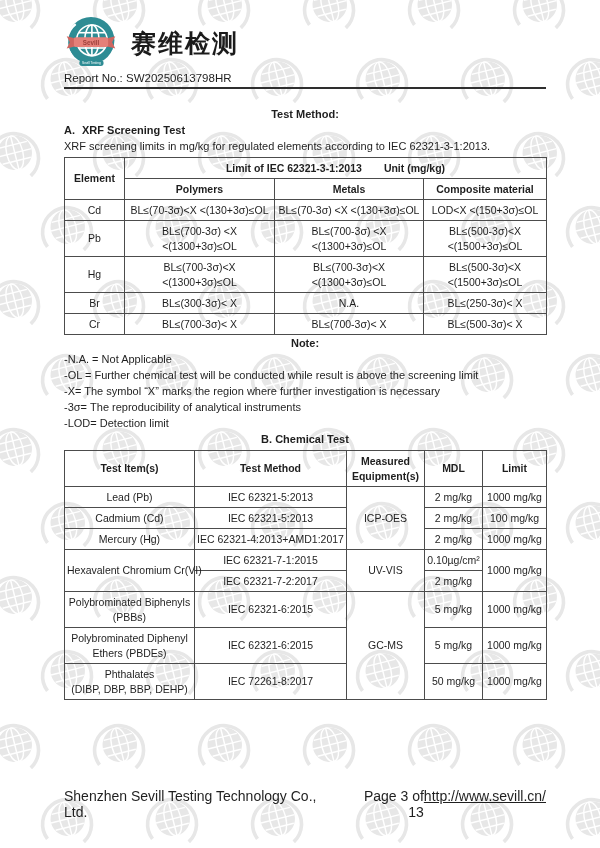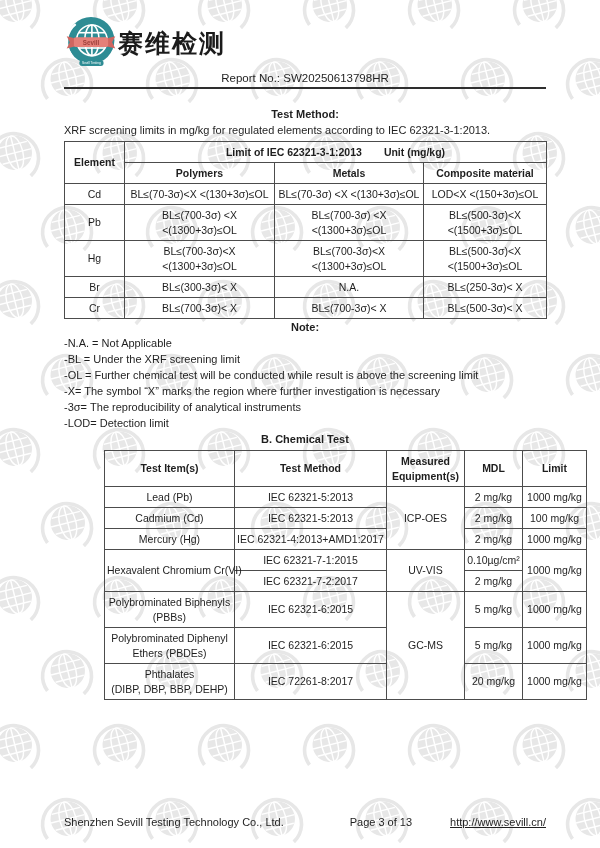--- a/index.html
+++ b/index.html
@@ -8,47 +8,47 @@
     position:relative; width:600px; height:848px; margin:0 auto;
     background:#ffffff; overflow:hidden;
     font-family:"Liberation Sans","DejaVu Sans",sans-serif;
     color:#222222;
   }
   .wm-layer { position:absolute; inset:0; z-index:0; pointer-events:none; }
   .content { position:relative; z-index:1; padding:14px 54px 0 64px; }
 
   
   .header { border-bottom:2px solid #2e2e2e; padding-bottom:2px; }
-  .logo-row { display:flex; align-items:center; gap:0; height:58px; }
+  .logo-row { display:flex; align-items:center; gap:13px; height:58px; }
   .brand-cn { font-size:25px; font-weight:bold; color:#1b1b1b; letter-spacing:2px; }
-  .report-no { text-align:center; font-size:11.5px; color:#1f1f1f; line-height:13px; }
+  .report-no { text-align:left; font-size:11.5px; color:#1f1f1f; line-height:13px; }
 
   
   .main { margin-top:17px; font-size:11px; line-height:16px; color:#1f1f1f; }
   .bold { font-weight:bold;text-align:center; }
   .a-index { display:inline-block; width:18px; font-weight:bold; }
 
   
   table { border-collapse:collapse; table-layout:fixed; width:482px; background:transparent; }
   td { border:1px solid #4c4c4c; text-align:center; vertical-align:middle;
        font-size:10.5px; line-height:15px; padding:2.5px 2px; color:#1e1e1e; }
   td.hd { font-weight:bold; }
   .pre { white-space:pre-line; }
   .nowrap { white-space:nowrap; }
   .tbl1 { margin-top:3px; }
   .unit-gap { margin-left:22px; }
-  .tbl2 { margin-top:3px;margin-left:40px; }
+  .tbl2 { margin-top:3px; }
 
   
   .note-block { margin-top:0; font-size:11px; line-height:16px; }
 
   
-  .footer { position:absolute; z-index:1; left:64px; width:482px; bottom:20px;
+  .footer { position:absolute; z-index:1; left:64px; width:482px; bottom:28px;
             display:flex; justify-content:space-between; align-items:baseline;
-            font-size:11px; color:#1f1f1f; }
+            font-size:14px; color:#1f1f1f; }
   .footer .center { padding-left:28px;text-align:right; }
   .footer a { color:#1f1f1f; text-decoration:underline; }
 </style>
 </head>
 <body>
 
 <div class="page">
 
   <div class="wm-layer" id="wm-layer">
       <svg width="58" height="58" viewBox="0 0 64 64" style="position:absolute;left:-16px;top:-20px;transform:rotate(-14deg)">
@@ -867,20 +867,23 @@
           <rect x="17" y="50" width="27" height="6.5" rx="3.2" fill="#2e8c94"></rect>
           <text x="30.5" y="54.8" font-size="3.6" fill="#ffffff" text-anchor="middle">Sevill Testing</text>
         </svg>
         <span class="brand-cn">赛维检测</span>
       </div>
       <div class="report-no">Report No.: SW20250613798HR</div>
     </div>
 
     <div class="main">
       <div class="bold">Test Method:</div>
+      <div>
+        <span class="a-index">A.</span><span class="bold">XRF Screening Test</span>
+      </div>
       <div>XRF screening limits in mg/kg for regulated elements according to IEC 62321-3-1:2013.</div>
 
       <table class="tbl1">
         <colgroup>
             <col style="width:60px">
             <col style="width:150px">
             <col style="width:149px">
             <col style="width:123px">
           </colgroup>
         <tbody>
@@ -930,21 +933,20 @@
           <td class="pre">BL≤(700-3σ)&lt; X</td>
           <td class="pre">BL≤(700-3σ)&lt; X</td>
           <td class="pre">BL≤(500-3σ)&lt; X</td>
         </tr>
       </tbody>
         </table>
 
       <div class="note-block">
         <div class="bold">Note:</div>
         <div>-N.A. = Not Applicable</div>
-        <div>-BL = Under the XRF screening limit</div>
         <div>-OL = Further chemical test will be conducted while result is above the screening limit</div>
         <div>-X= The symbol “X” marks the region where further investigation is necessary</div>
         <div>-3σ= The reproducibility of analytical instruments</div>
         <div>-LOD= Detection limit</div>
         <div class="bold">B. Chemical Test</div>
       </div>
 
       <table class="tbl2">
         <colgroup>
             <col style="width:130px">
@@ -1004,21 +1006,21 @@
           <td class="pre">Polybrominated Diphenyl
 Ethers (PBDEs)</td>
           <td>IEC 62321-6:2015</td>
           <td>5 mg/kg</td>
           <td>1000 mg/kg</td>
         </tr>
         <tr>
           <td class="pre">Phthalates
 (DIBP, DBP, BBP, DEHP)</td>
           <td>IEC 72261-8:2017</td>
-          <td>20 mg/kg</td>
+          <td>50 mg/kg</td>
           <td>1000 mg/kg</td>
         </tr>
       </tbody>
         </table>
     </div>
   </div>
 
   <div class="footer">
     <span>Shenzhen Sevill Testing Technology Co., Ltd.</span>
     <span class="center">Page 3 of 13</span>

